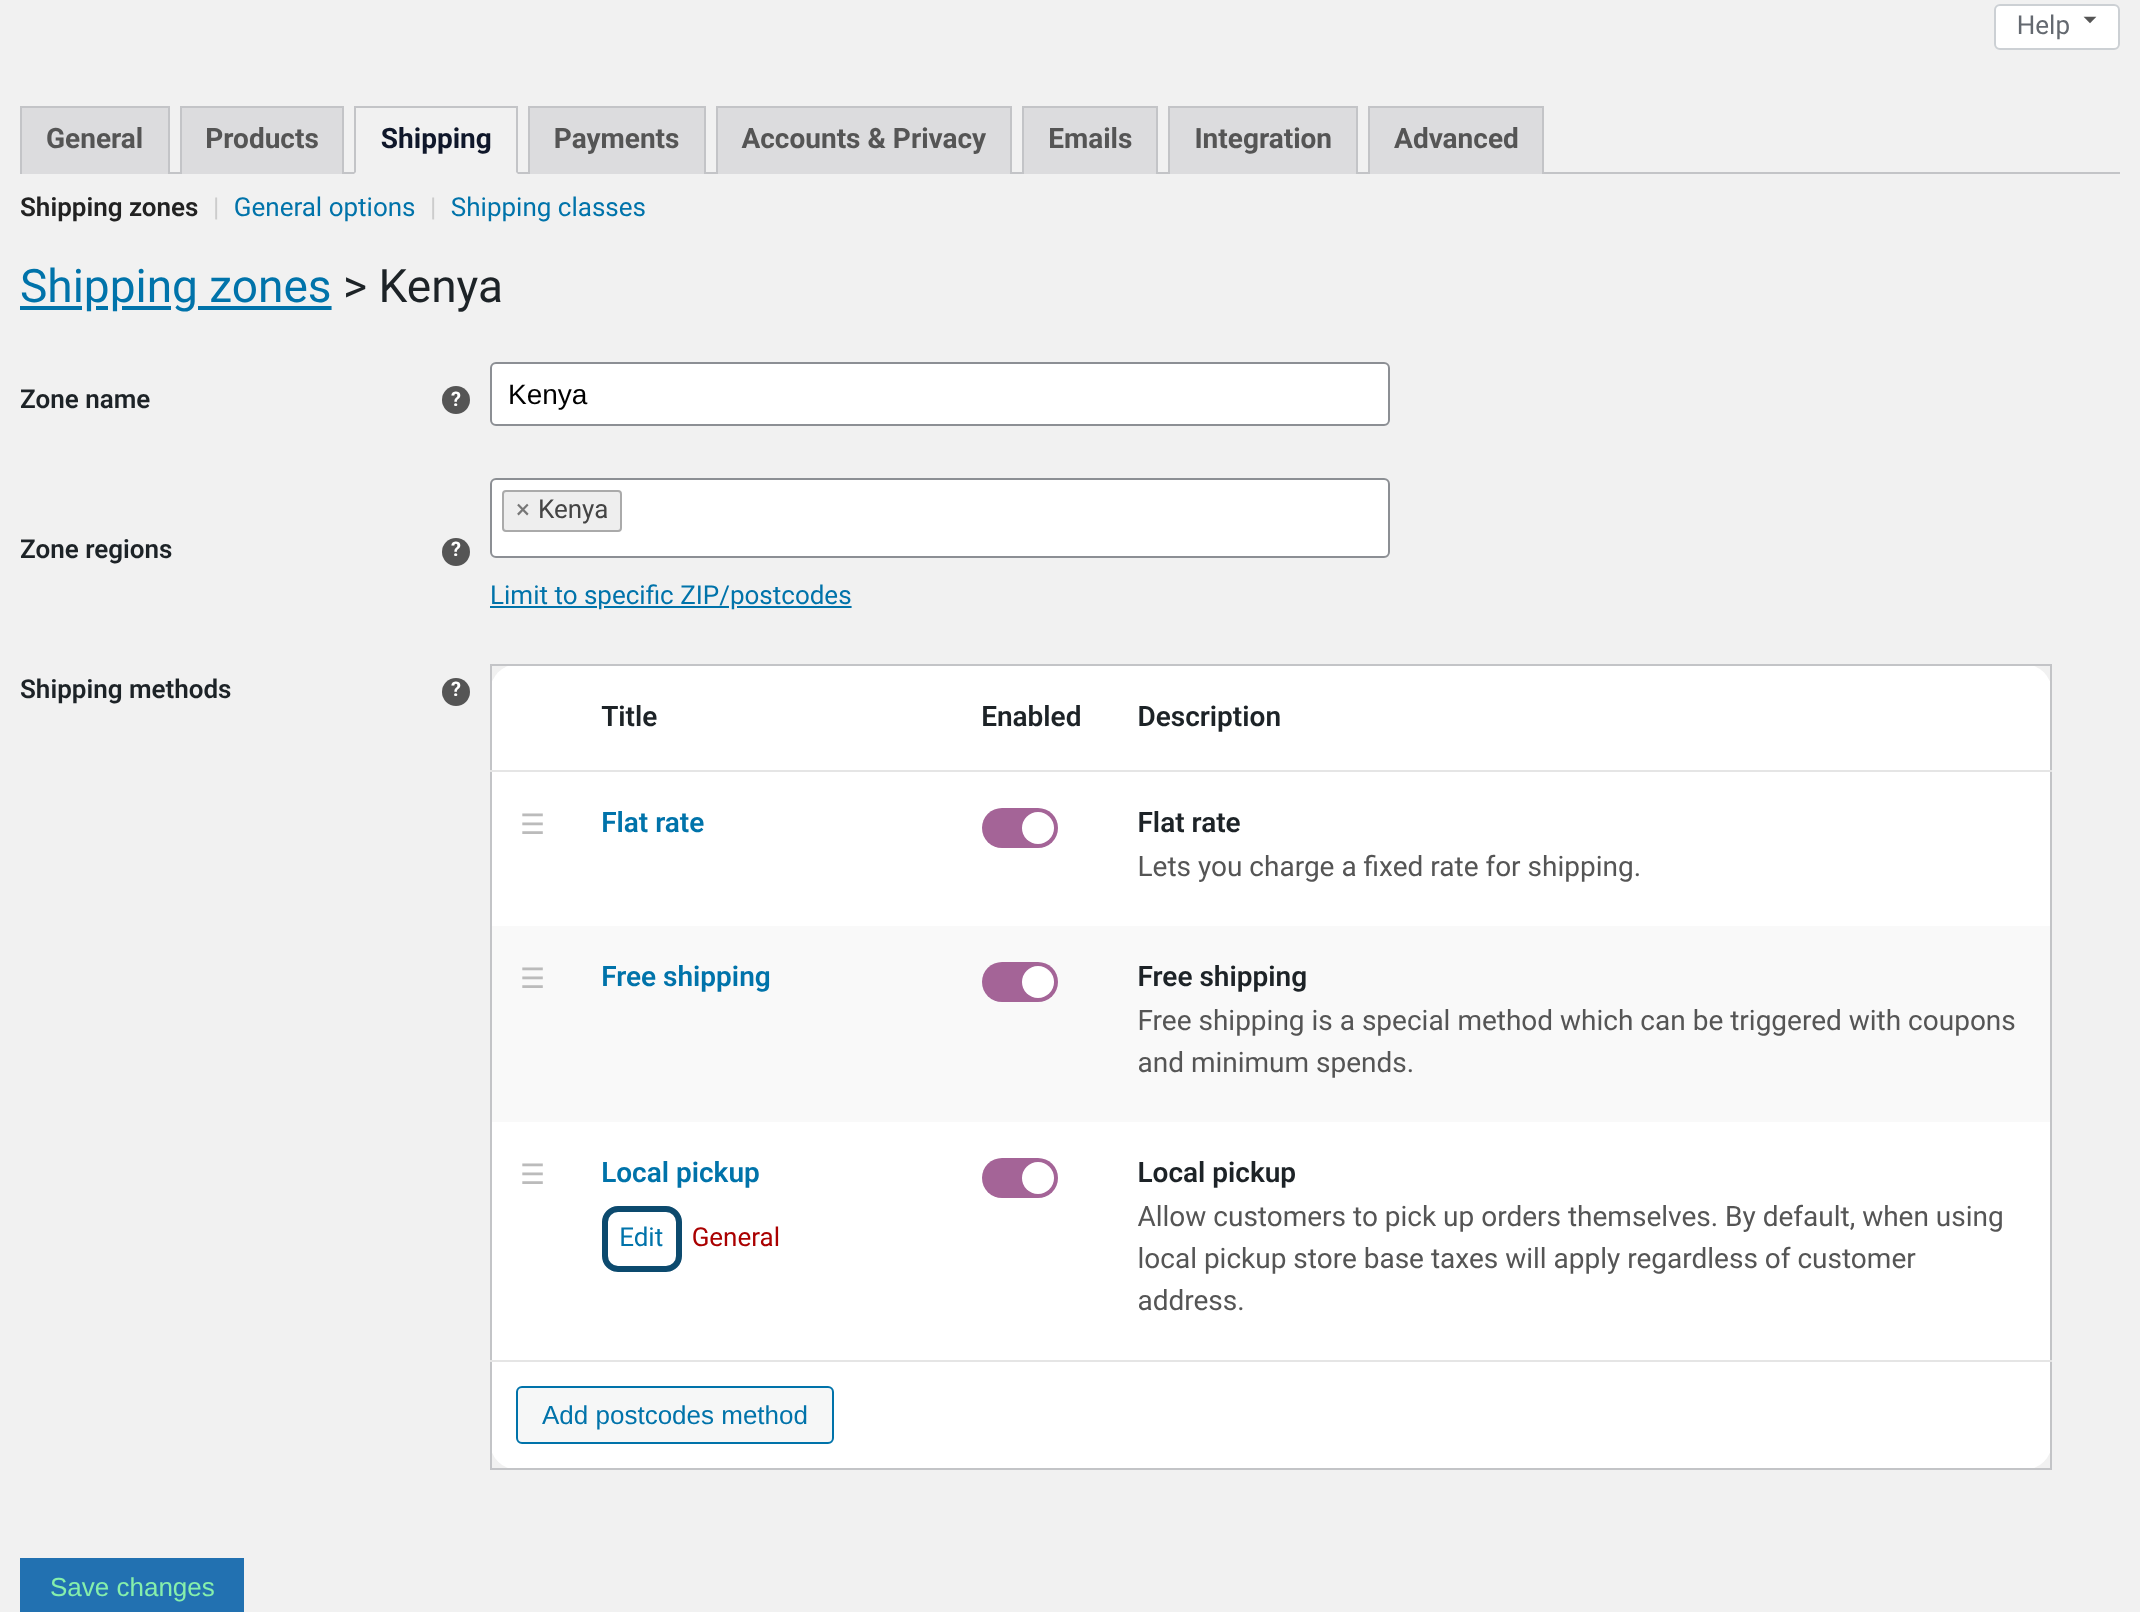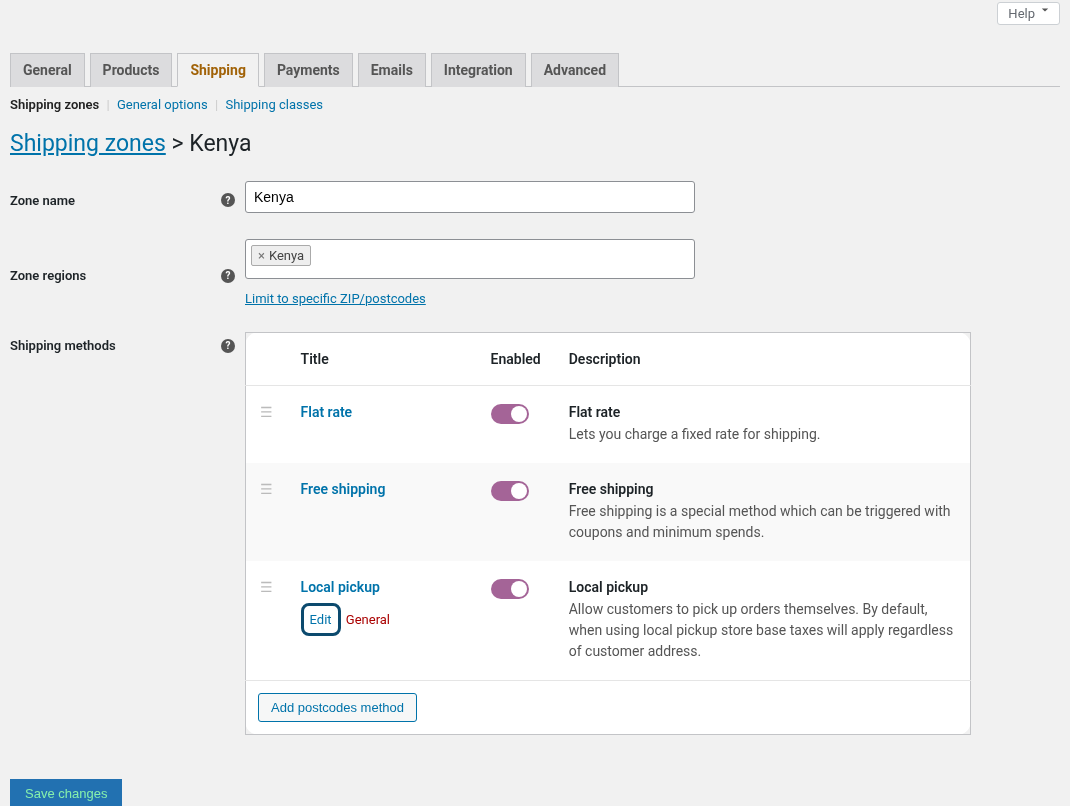--- a/index.html
+++ b/index.html
@@ -61,21 +61,21 @@
     margin-right: 5px;
     margin-bottom: -1px;
     font-size: 14px;
     cursor: pointer;
     color: #555;
     font-weight: 700;
   }
   .nav-tabs .tab.active {
     background: var(--bg-page);
     border-bottom: 1px solid var(--bg-page);
-    color: #a16207;
+    color: #0f172a;
   }
 
   
   .subsub {
     padding-top: 10px;
     padding-bottom: 10px;
     font-size: 13px;
   }
   .subsub .current { color: #222; font-weight: 600; }
   .subsub a { color: var(--link-blue); text-decoration: none; cursor: pointer; }
@@ -160,21 +160,21 @@
     display: inline-block;
     margin-top: 12px;
     font-size: 13px;
     color: var(--link-blue);
     text-decoration: underline;
     cursor: pointer;
   }
 
   
   .methods-table {
-    width: 726px;
+    width: 781px;
     background: var(--bg-white);
     border: 1px solid var(--tab-border);
     border-radius: 14px;
     border-collapse: collapse;
   }
   .methods-table th, .methods-table td {
     text-align: left;
     padding: 18px 14px;
     vertical-align: top;
     font-size: 14px;
@@ -269,20 +269,21 @@
       </svg>
   </div>
 </div>
 
 
 <div class="nav-tabs">
   <div class="tab">General</div>
   <div class="tab">Products</div>
   <div class="tab active">Shipping</div>
   <div class="tab">Payments</div>
+  <div class="tab">Accounts &amp; Privacy</div>
   <div class="tab">Emails</div>
   <div class="tab">Integration</div>
   <div class="tab">Advanced</div>
 </div>
 
 
 <div class="subsub">
   <span class="current">Shipping zones</span>
   <span class="sep">|</span>
   <a>General options</a>

